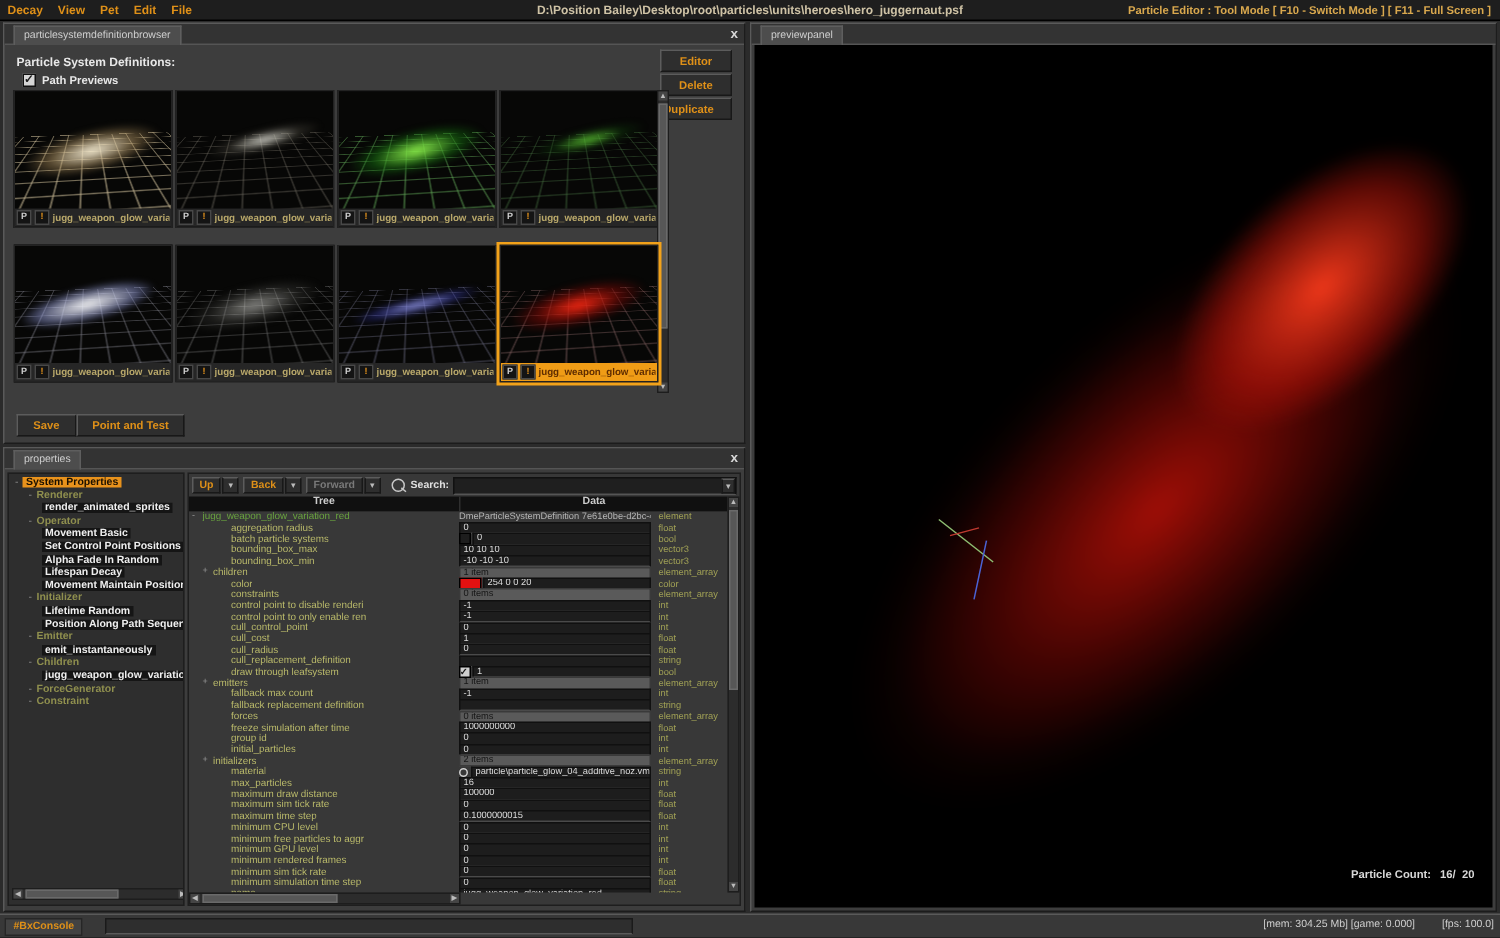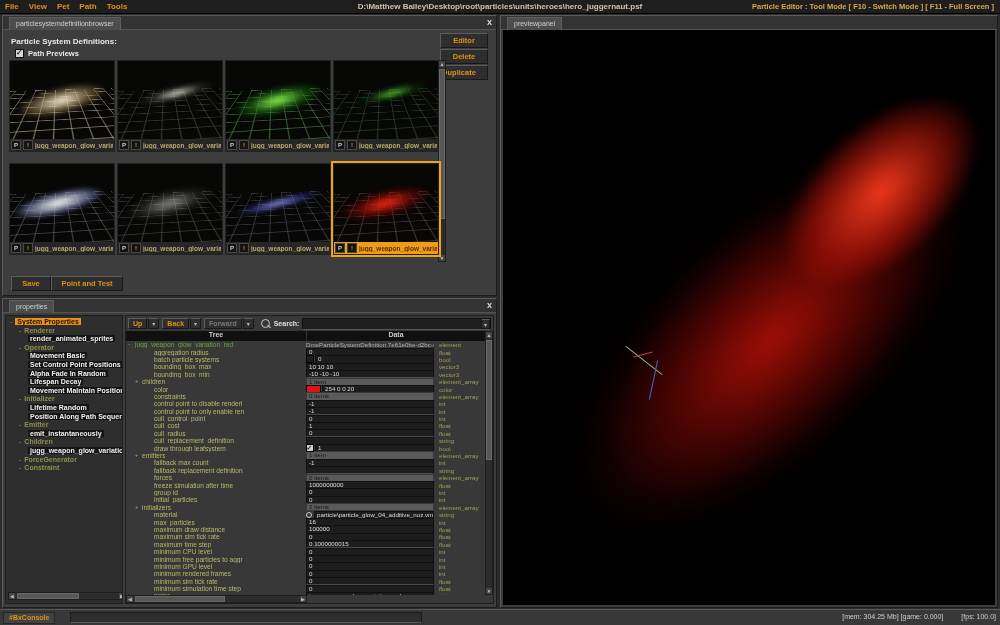--- a/index.html
+++ b/index.html
@@ -140,26 +140,26 @@
   .console-input{position:absolute;left:70px;top:2px;width:350px;height:9px;background:#2e2e2e;
                  border:1px solid #1a1a1a;border-bottom-color:#5a5a5a;}
   .status-right{position:absolute;right:4px;top:3px;font-size:7px;color:#cfcfcf;display:flex;gap:18px;}
 </style>
 </head>
 <body>
 
 <div id="app">
 
   <div class="menubar">
-    <span class="menu-item">File</span>
+    <span class="menu-item">Decay</span>
     <span class="menu-item">View</span>
     <span class="menu-item">Pet</span>
-    <span class="menu-item">Path</span>
-    <span class="menu-item">Tools</span>
-    <span class="mb-title">D:\Matthew Bailey\Desktop\root\particles\units\heroes\hero_juggernaut.psf</span>
+    <span class="menu-item">Edit</span>
+    <span class="menu-item">File</span>
+    <span class="mb-title">D:\Position Bailey\Desktop\root\particles\units\heroes\hero_juggernaut.psf</span>
     <span class="mb-mode">Particle Editor  : Tool Mode [ F10 - Switch Mode ] [ F11 - Full Screen ]</span>
   </div>
 
   <div id="browser" class="panel">
     <div class="tabstrip">
       <span class="tab">particlesystemdefinitionbrowser</span>
       <span class="close-x">x</span>
     </div>
     <div class="psd-title">Particle System Definitions:</div>
     <div class="showprev">
@@ -702,20 +702,23 @@
   <div id="preview" class="panel">
     <div class="tabstrip">
       <span class="tab">previewpanel</span>
     </div>
     <div id="viewport">
       <div class="glow-main"></div>
       <div class="glow-core"></div>
       <div class="axis axis-g"></div>
       <div class="axis axis-b"></div>
       <div class="axis axis-r"></div>
+      <div class="pcount">
+        <span>Particle Count:</span><span class="val">16/  20</span>
+      </div>
     </div>
   </div>
 
   <div class="statusbar">
     <span class="console-tab">#BxConsole</span>
     <span class="console-input"></span>
     <span class="status-right">
       <span>[mem: 304.25 Mb] [game: 0.000]</span>
       <span>[fps: 100.0]</span>
     </span>

